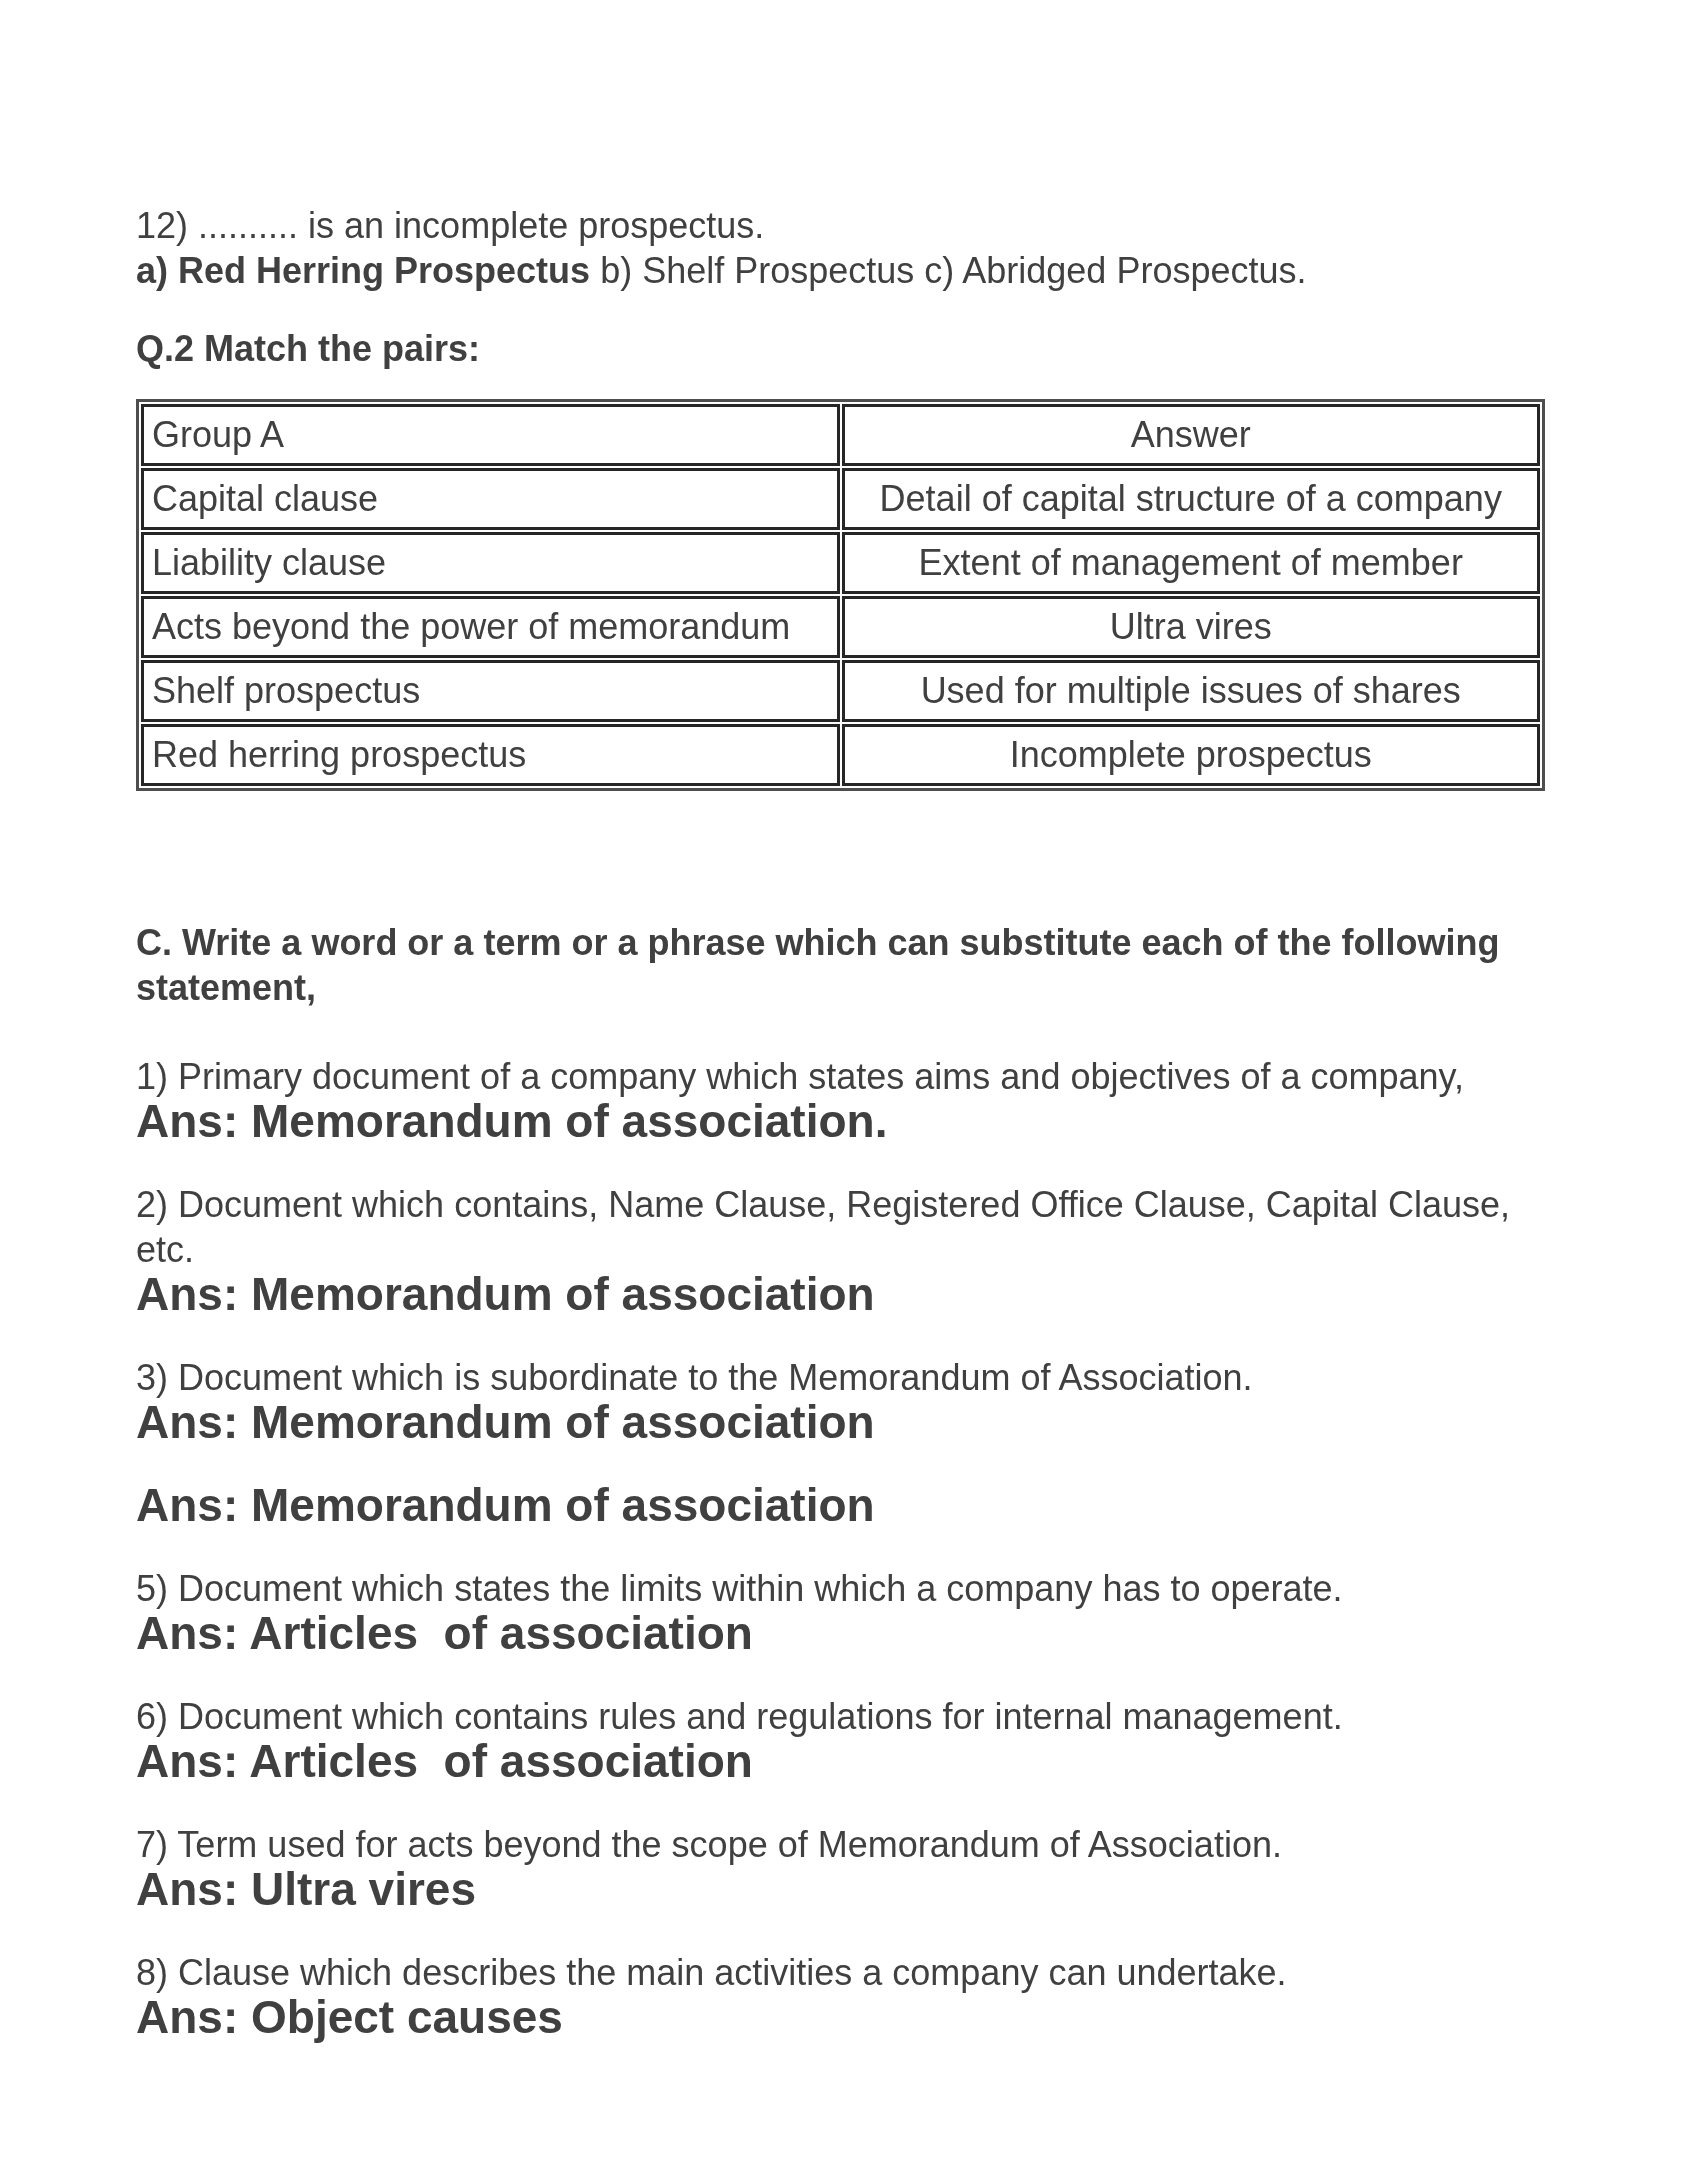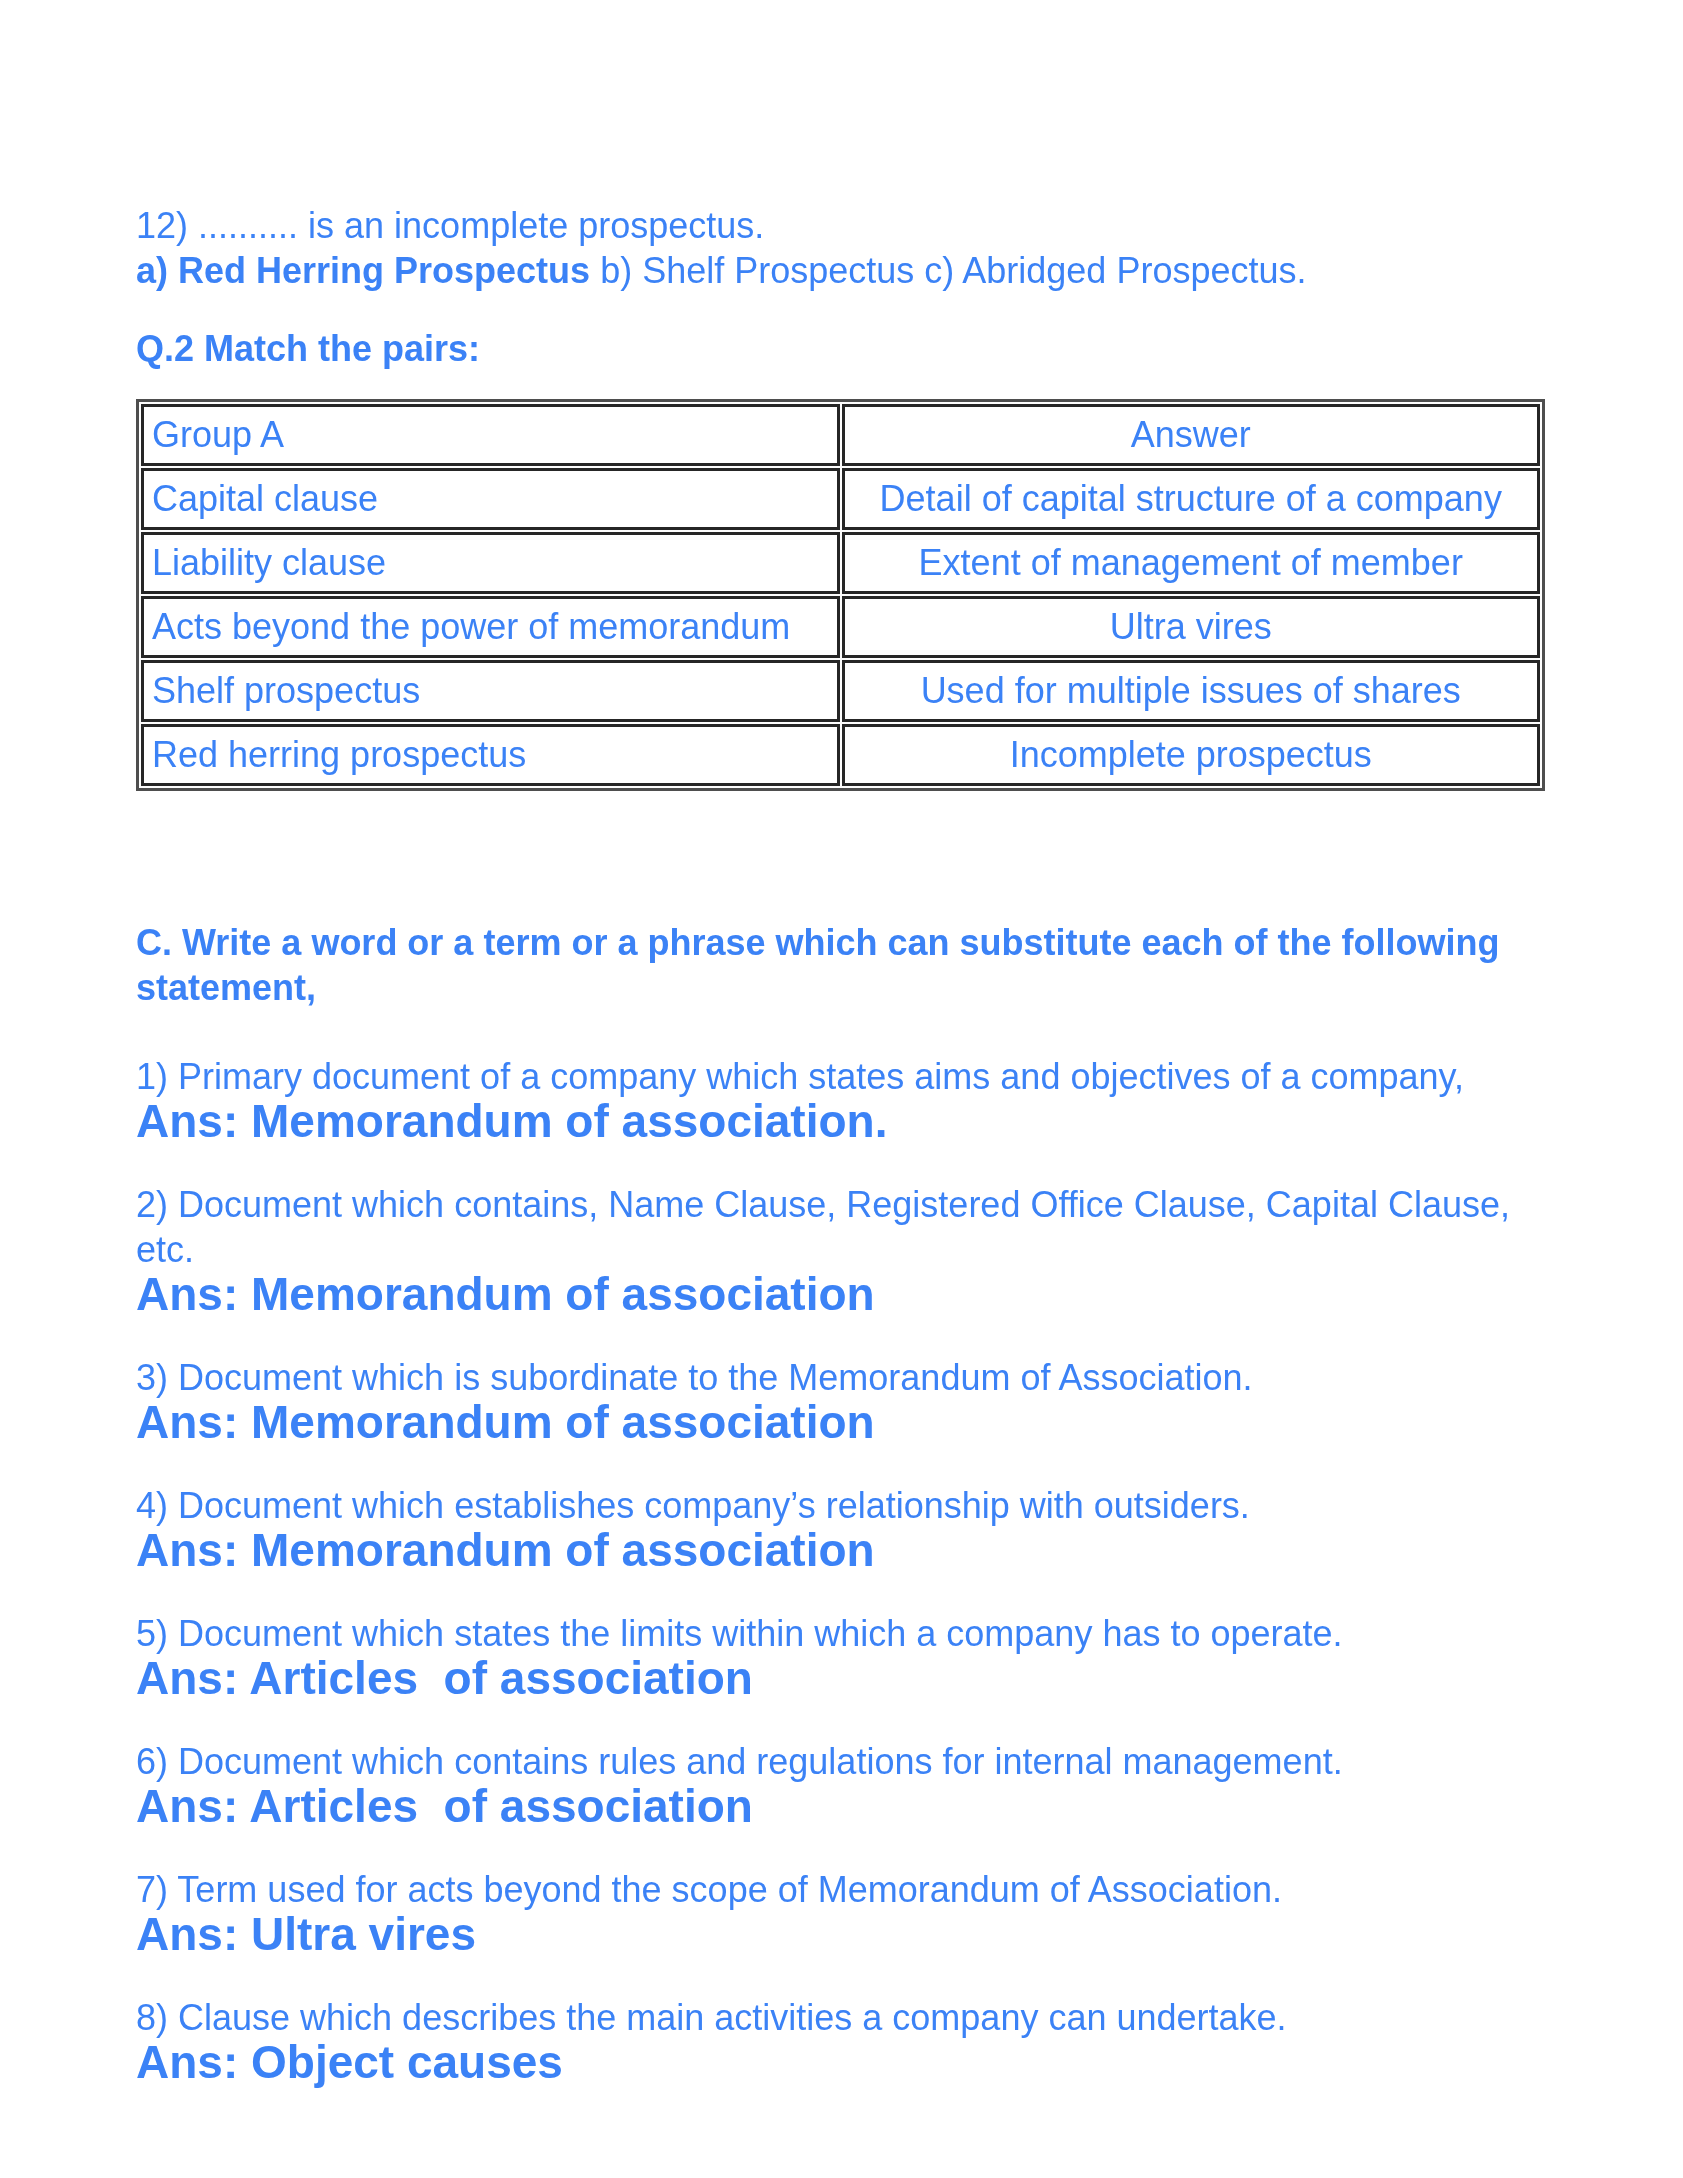--- a/index.html
+++ b/index.html
@@ -3,21 +3,21 @@
 <meta charset="utf-8">
 <style>
   * { margin: 0; padding: 0; box-sizing: border-box; }
   html, body { background: #ffffff; }
   .page {
     position: relative;
     width: 1683px;
     height: 2178px;
     background: #ffffff;
     font-family: "Liberation Sans", "DejaVu Sans", sans-serif;
-    color: #3b82f6;
+    color: #404040;
     padding: 203px 158px 0 136px;
     overflow: hidden;
   }
   .content { width: 1386px; }
   .line {
     font-size: 36px;
     line-height: 45px;
     white-space: pre-wrap;
   }
   .bold { font-weight: 700; }
@@ -121,21 +121,20 @@
     </div>
     <div class="qa-item">
       <div class="question">2) Document which contains, Name Clause, Registered Office Clause, Capital Clause, etc.</div>
       <div class="answer">Ans: Memorandum of association</div>
     </div>
     <div class="qa-item">
       <div class="question">3) Document which is subordinate to the Memorandum of Association.</div>
       <div class="answer">Ans: Memorandum of association</div>
     </div>
     <div class="qa-item">
-      <div class="question">4) Document which establishes company’s relationship with outsiders.</div>
       <div class="answer">Ans: Memorandum of association</div>
     </div>
     <div class="qa-item">
       <div class="question">5) Document which states the limits within which a company has to operate.</div>
       <div class="answer">Ans: Articles  of association</div>
     </div>
     <div class="qa-item">
       <div class="question">6) Document which contains rules and regulations for internal management.</div>
       <div class="answer">Ans: Articles  of association</div>
     </div>

